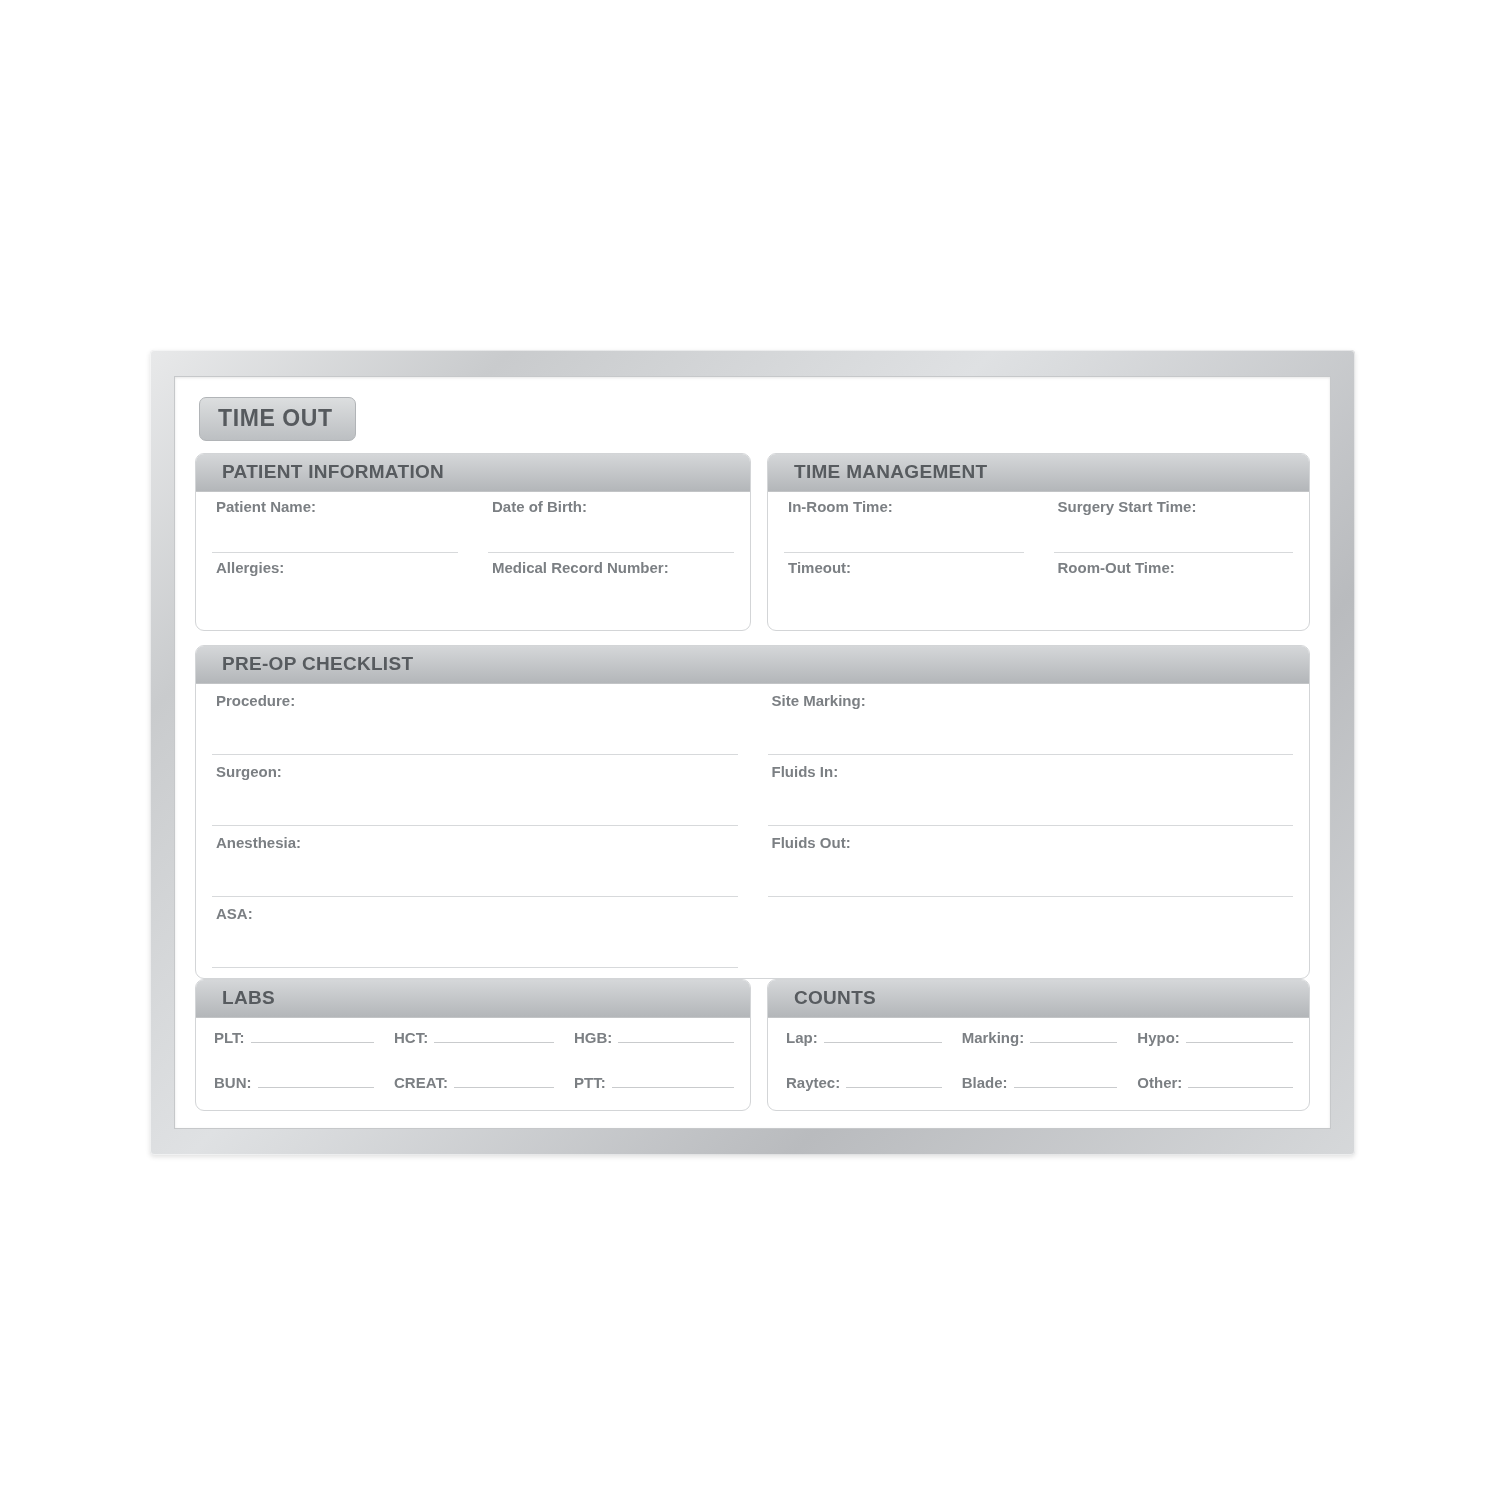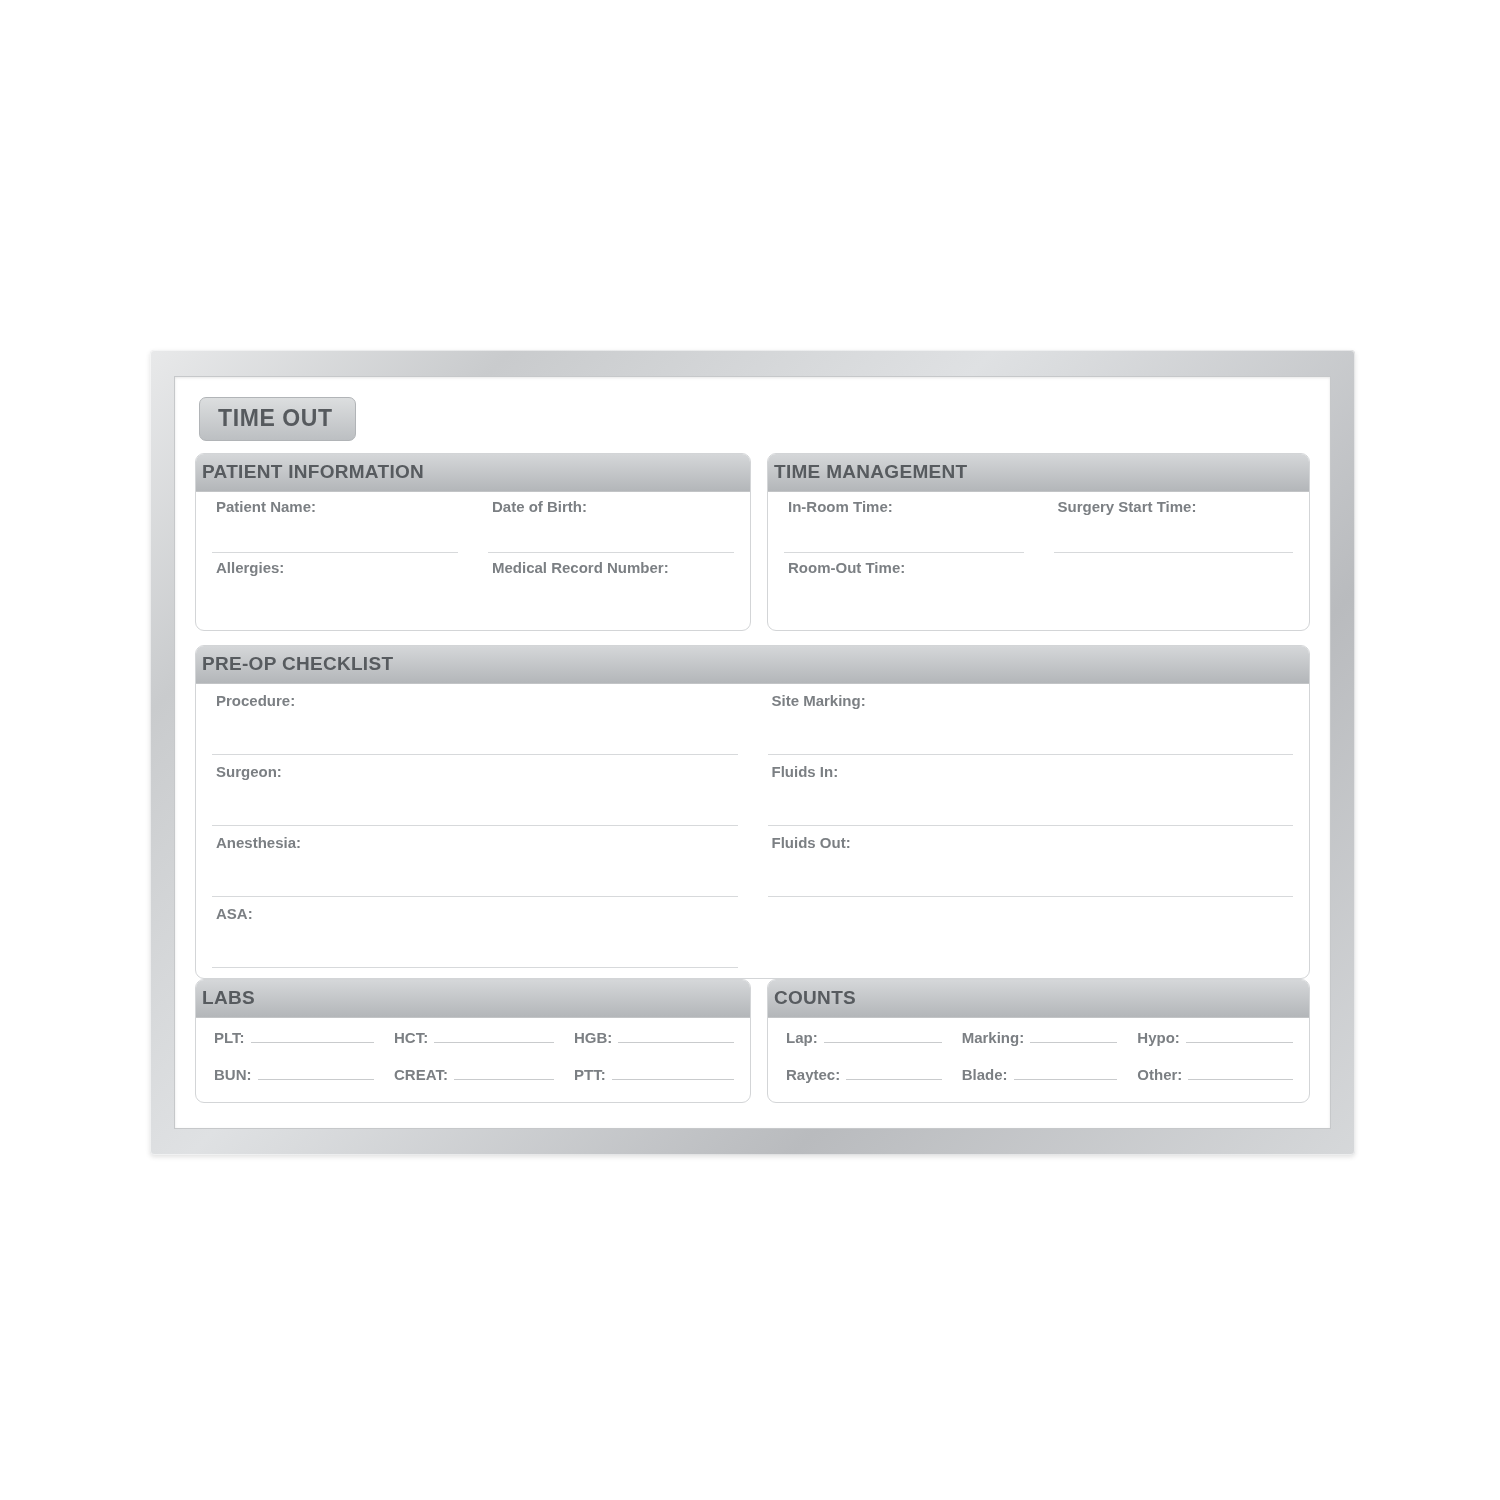--- a/index.html
+++ b/index.html
@@ -65,21 +65,21 @@
   
   .panel {
     border: 1px solid #d3d5d7;
     border-radius: 9px;
     background: #ffffff;
     overflow: hidden;
   }
   .panel-head {
     background: linear-gradient(180deg, #d5d7d9 0%, #b3b6b9 100%);
     border-bottom: 1px solid #c2c4c6;
-    padding: 7px 0 8px 6px;
+    padding: 7px 0 8px 26px;
     font-size: 19px;
     font-weight: bold;
     color: #575b5f;
     letter-spacing: 0.3px;
   }
   .panel-body { padding: 0 12px 10px 12px; }
 
   
   .row-top {
     display: flex;
@@ -119,21 +119,21 @@
     display: grid;
     grid-template-columns: 1fr 1fr;
     column-gap: 22px;
   }
   .preop-field { padding: 8px 4px 0 4px; }
   .preop-field .field-line { height: 46px; }
 
   
   .inline-grid {
     display: grid;
-    row-gap: 10px;
+    row-gap: 18px;
     padding: 6px 2px 4px 2px;
   }
   .labs-grid { grid-template-columns: 1fr 1fr 1fr; column-gap: 14px; }
   .counts-grid { grid-template-columns: 1fr 1fr 1fr; column-gap: 14px; }
   .inline-field {
     display: flex;
     align-items: baseline;
     padding: 5px 2px 5px 4px;
   }
   .inline-label {
@@ -195,20 +195,24 @@
               <div class="field-grid gap">
                 <div class="field">
                   <div class="field-label">In-Room Time:</div>
                   <div class="field-line"></div>
                 </div>
                 <div class="field">
                   <div class="field-label">Surgery Start Time:</div>
                   <div class="field-line"></div>
                 </div>
                 <div class="field tall noline">
+                  <div class="field-label">Timeout:</div>
+                  <div class="field-line"></div>
+                </div>
+                <div class="field tall noline">
                   <div class="field-label">Room-Out Time:</div>
                   <div class="field-line"></div>
                 </div>
               </div>
             </div>
           </div>
         </div>
       </div>
 
       

